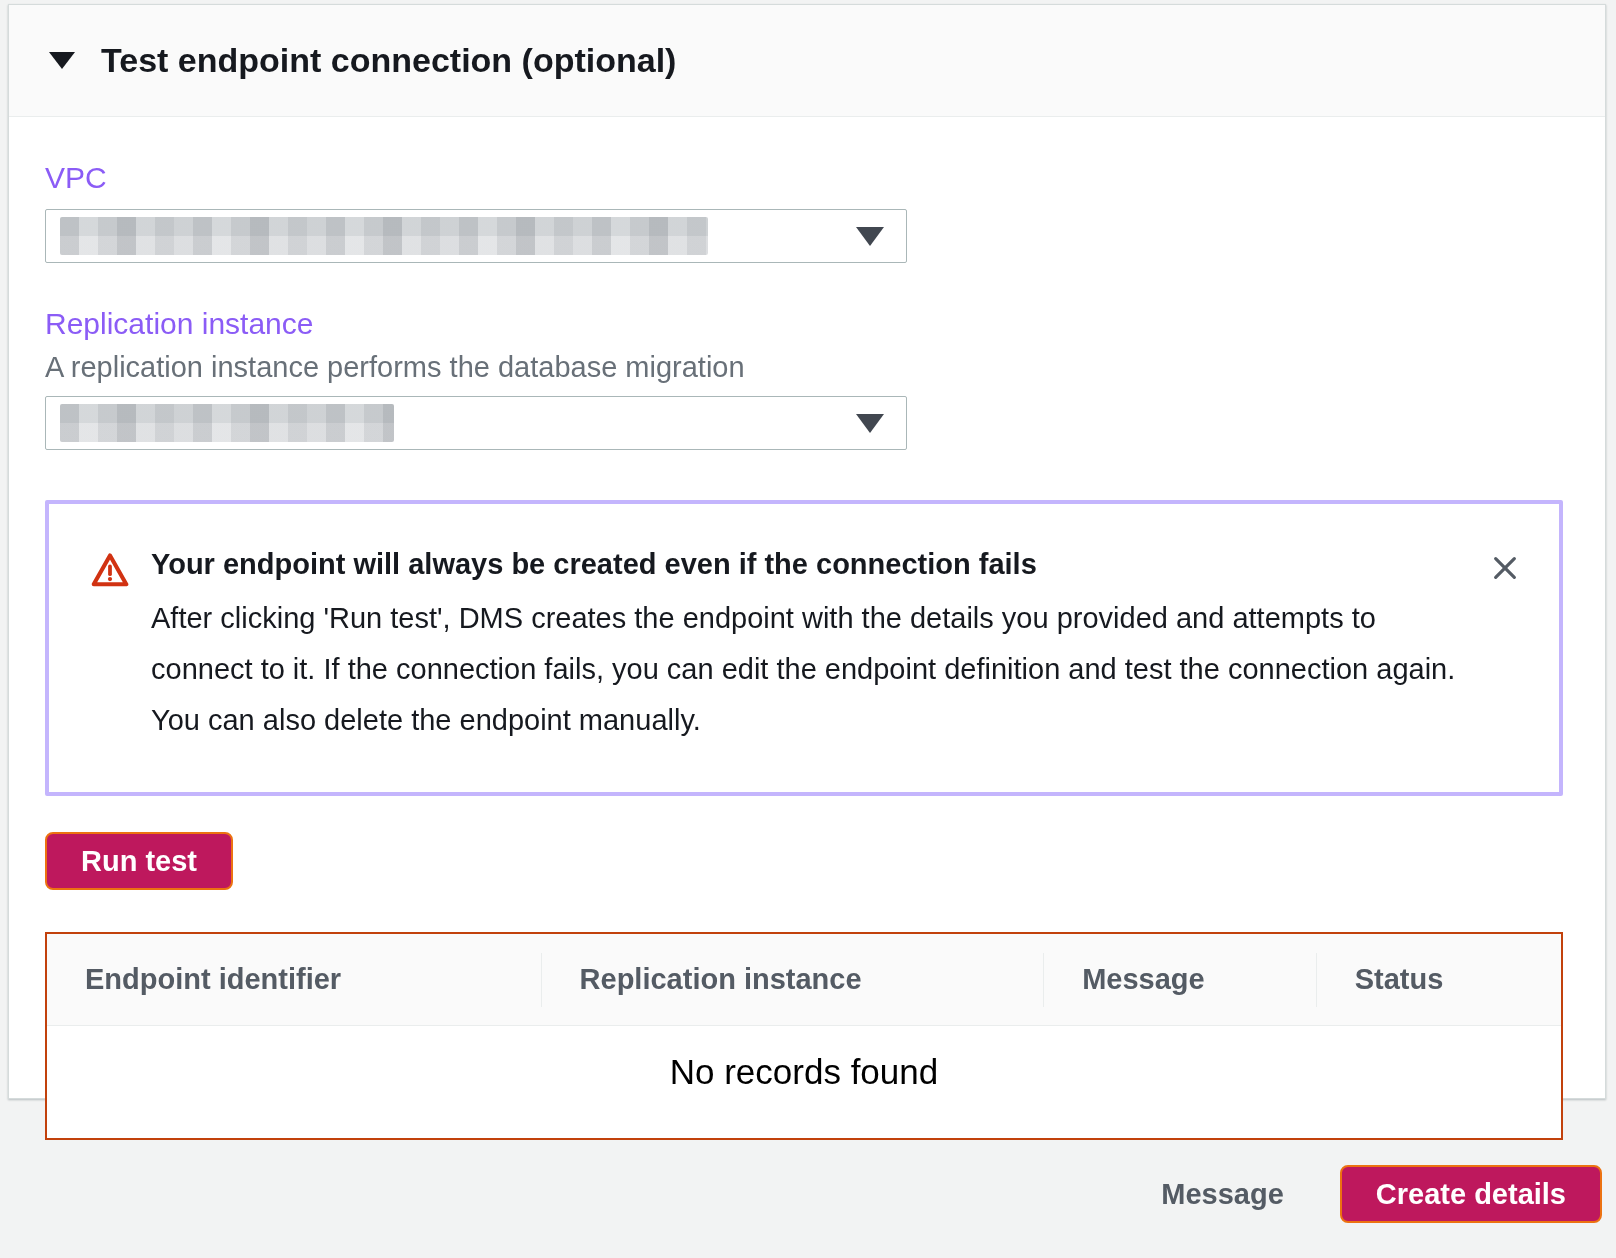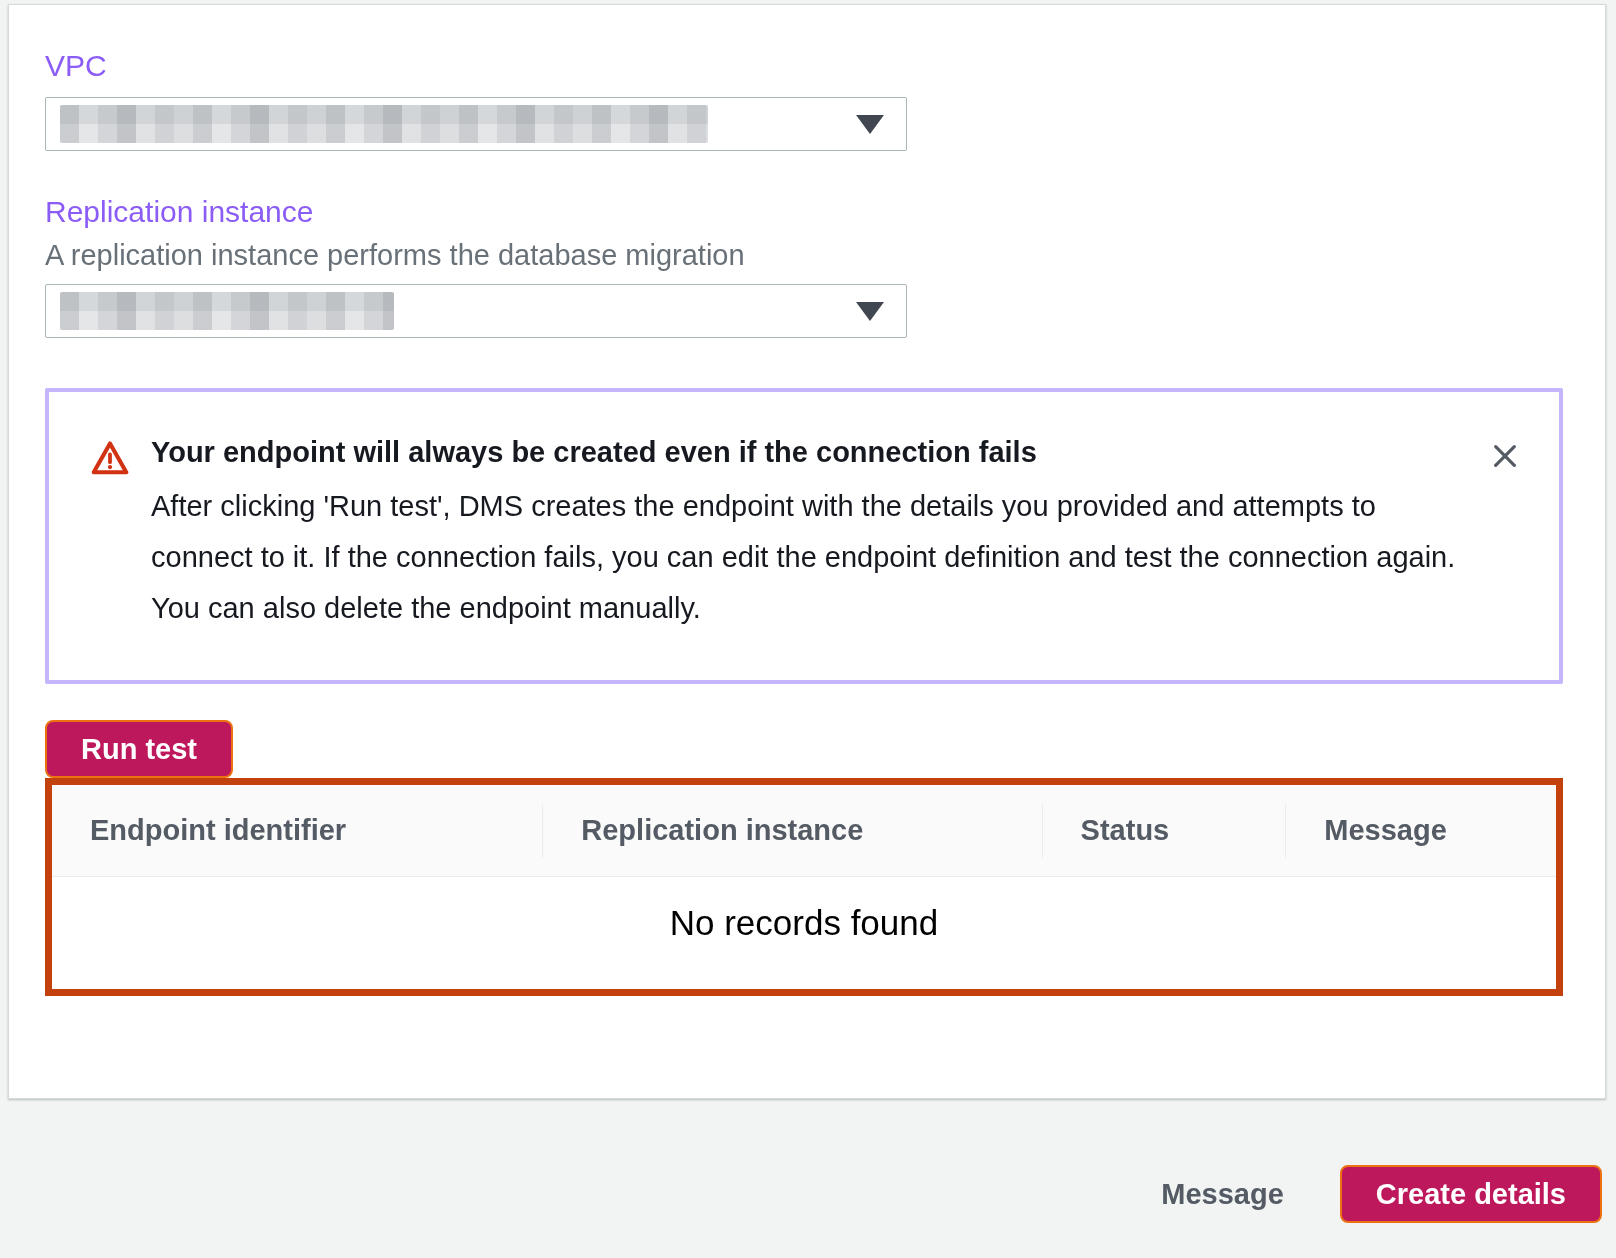--- a/index.html
+++ b/index.html
@@ -135,21 +135,22 @@
     border: none;
     color: #545b64;
     font-family: "Liberation Sans", sans-serif;
     font-size: 29px;
     font-weight: 700;
     cursor: pointer;
   }
 
   
   .results {
-    border: 7px solid #c2410c;
+    margin-top: 42px;
+    border: 2px solid #c2410c;
     background: #ffffff;
   }
   .results-head {
     display: flex;
     background: #fafafa;
     border-bottom: 1px solid #eaeded;
     height: 92px;
     align-items: center;
   }
   .th {
@@ -185,20 +186,24 @@
     display: flex;
     align-items: center;
     gap: 56px;
   }
 </style>
 </head>
 <body>
 
 <div class="panel">
 
+  <div class="panel-header">
+    <span class="caret-down"></span>
+    <span class="panel-title">Test endpoint connection (optional)</span>
+  </div>
 
   <div class="panel-body">
 
     <div class="field">
       <div class="field-label">VPC</div>
       <div class="select">
         <span class="redacted w-vpc"></span>
         <span class="select-caret"></span>
       </div>
     </div>
@@ -233,22 +238,22 @@
         </span>
       </button>
     </div>
 
     <button class="btn-primary run-test">Run test</button>
 
     <div class="results">
       <div class="results-head">
         <div class="th col-1">Endpoint identifier</div>
         <div class="th col-2">Replication instance</div>
+        <div class="th col-4">Message</div>
         <div class="th col-3">Status</div>
-        <div class="th col-4">Message</div>
       </div>
       <div class="results-empty">No records found</div>
     </div>
 
   </div>
 </div>
 
 <div class="footer-actions">
   <button class="btn-link">Message</button>
   <button class="btn-primary">Create details</button>

